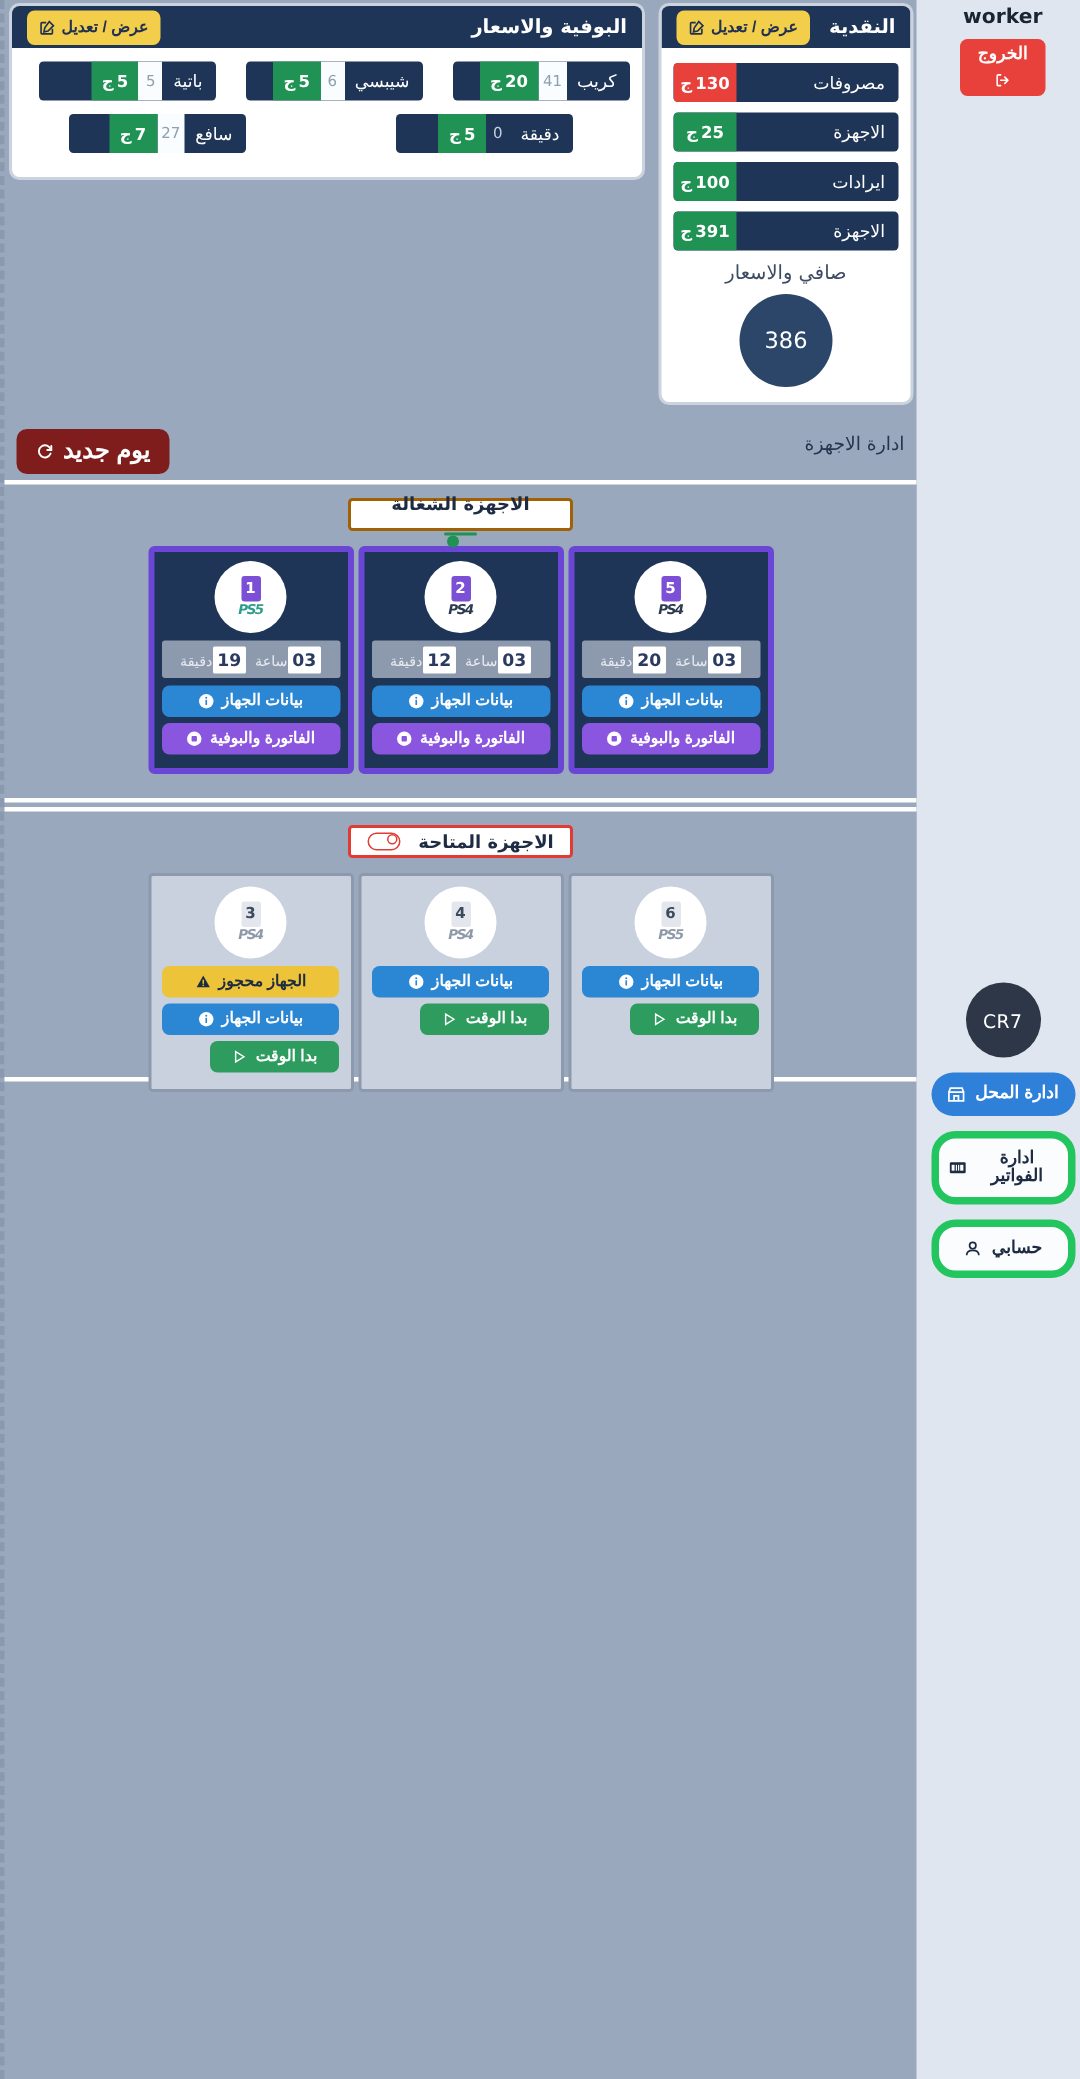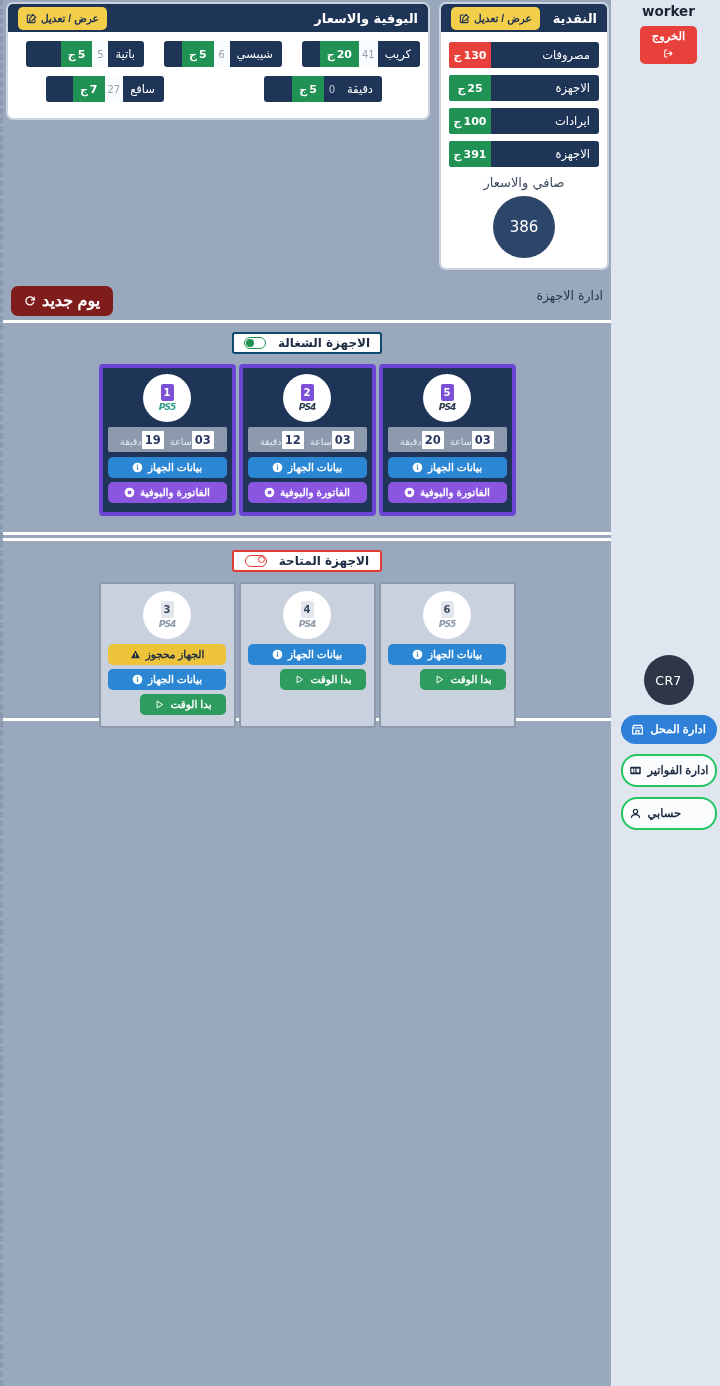--- a/index.html
+++ b/index.html
@@ -123,21 +123,21 @@
   }
   #section-active { top: 320px; height: 215px; }
   #section-available { top: 538px; height: 183px; }
 
   .section-pill {
     margin: 9px auto 0; width: 150px; height: 22px;
     background: #ffffff; border-radius: 3px;
     display: flex; align-items: center; justify-content: center; gap: 12px;
     font-size: 12px; font-weight: bold; color: #1d2c42;
   }
-  .section-pill.green { border: 2px solid #0c4a6e; }
+  .section-pill.green { border: 2px solid #a16207; flex-direction: column; }
   .section-pill.red   { border: 2px solid #e23b34; }
   .toggle { width: 22px; height: 12px; border-radius: 7px; position: relative; }
   .toggle.on  { background: #ffffff; border: 1.5px solid #1f9254; }
   .toggle.off { background: #ffffff; border: 1.5px solid #e23b34; }
   .toggle .knob { position: absolute; top: 1px; width: 8px; height: 8px; border-radius: 50%; }
   .toggle.on .knob  { background: #1f9254; left: 1px; }
   .toggle.off .knob { background: #ffffff; border: 1.5px solid #e23b34; right: 1px; top: 0px; width:7px;height:7px; }
 
   .cards-row { display: flex; justify-content: center; gap: 3px; margin-top: 10px; }
 
@@ -223,21 +223,21 @@
     font-size: 12.5px; letter-spacing: .3px;
   }
   .nav-btn {
     margin-top: 10px; width: 96px; border-radius: 16px;
     font-size: 11.5px; font-weight: bold;
     padding: 8px 6px; cursor: pointer;
     display: flex; align-items: center; justify-content: center; gap: 6px; line-height: 1;
   }
   .nav-btn svg { width: 13px; height: 13px; display:block; flex:none; }
   .nav-btn.active { background: #2f80d9; color: #ffffff; border: none; }
-  .nav-btn.idle   { background: #fbfcfe; color: #1d2c42; border: 2px solid #22c55e; justify-content: flex-end; }
+  .nav-btn.idle   { background: #fbfcfe; color: #1d2c42; border: 5px solid #22c55e; }
 </style>
 </head>
 <body>
 
 <div id="root">
 
   <div id="main">
 
     <div class="panel" id="buffet-panel">
       <div class="panel-head">

